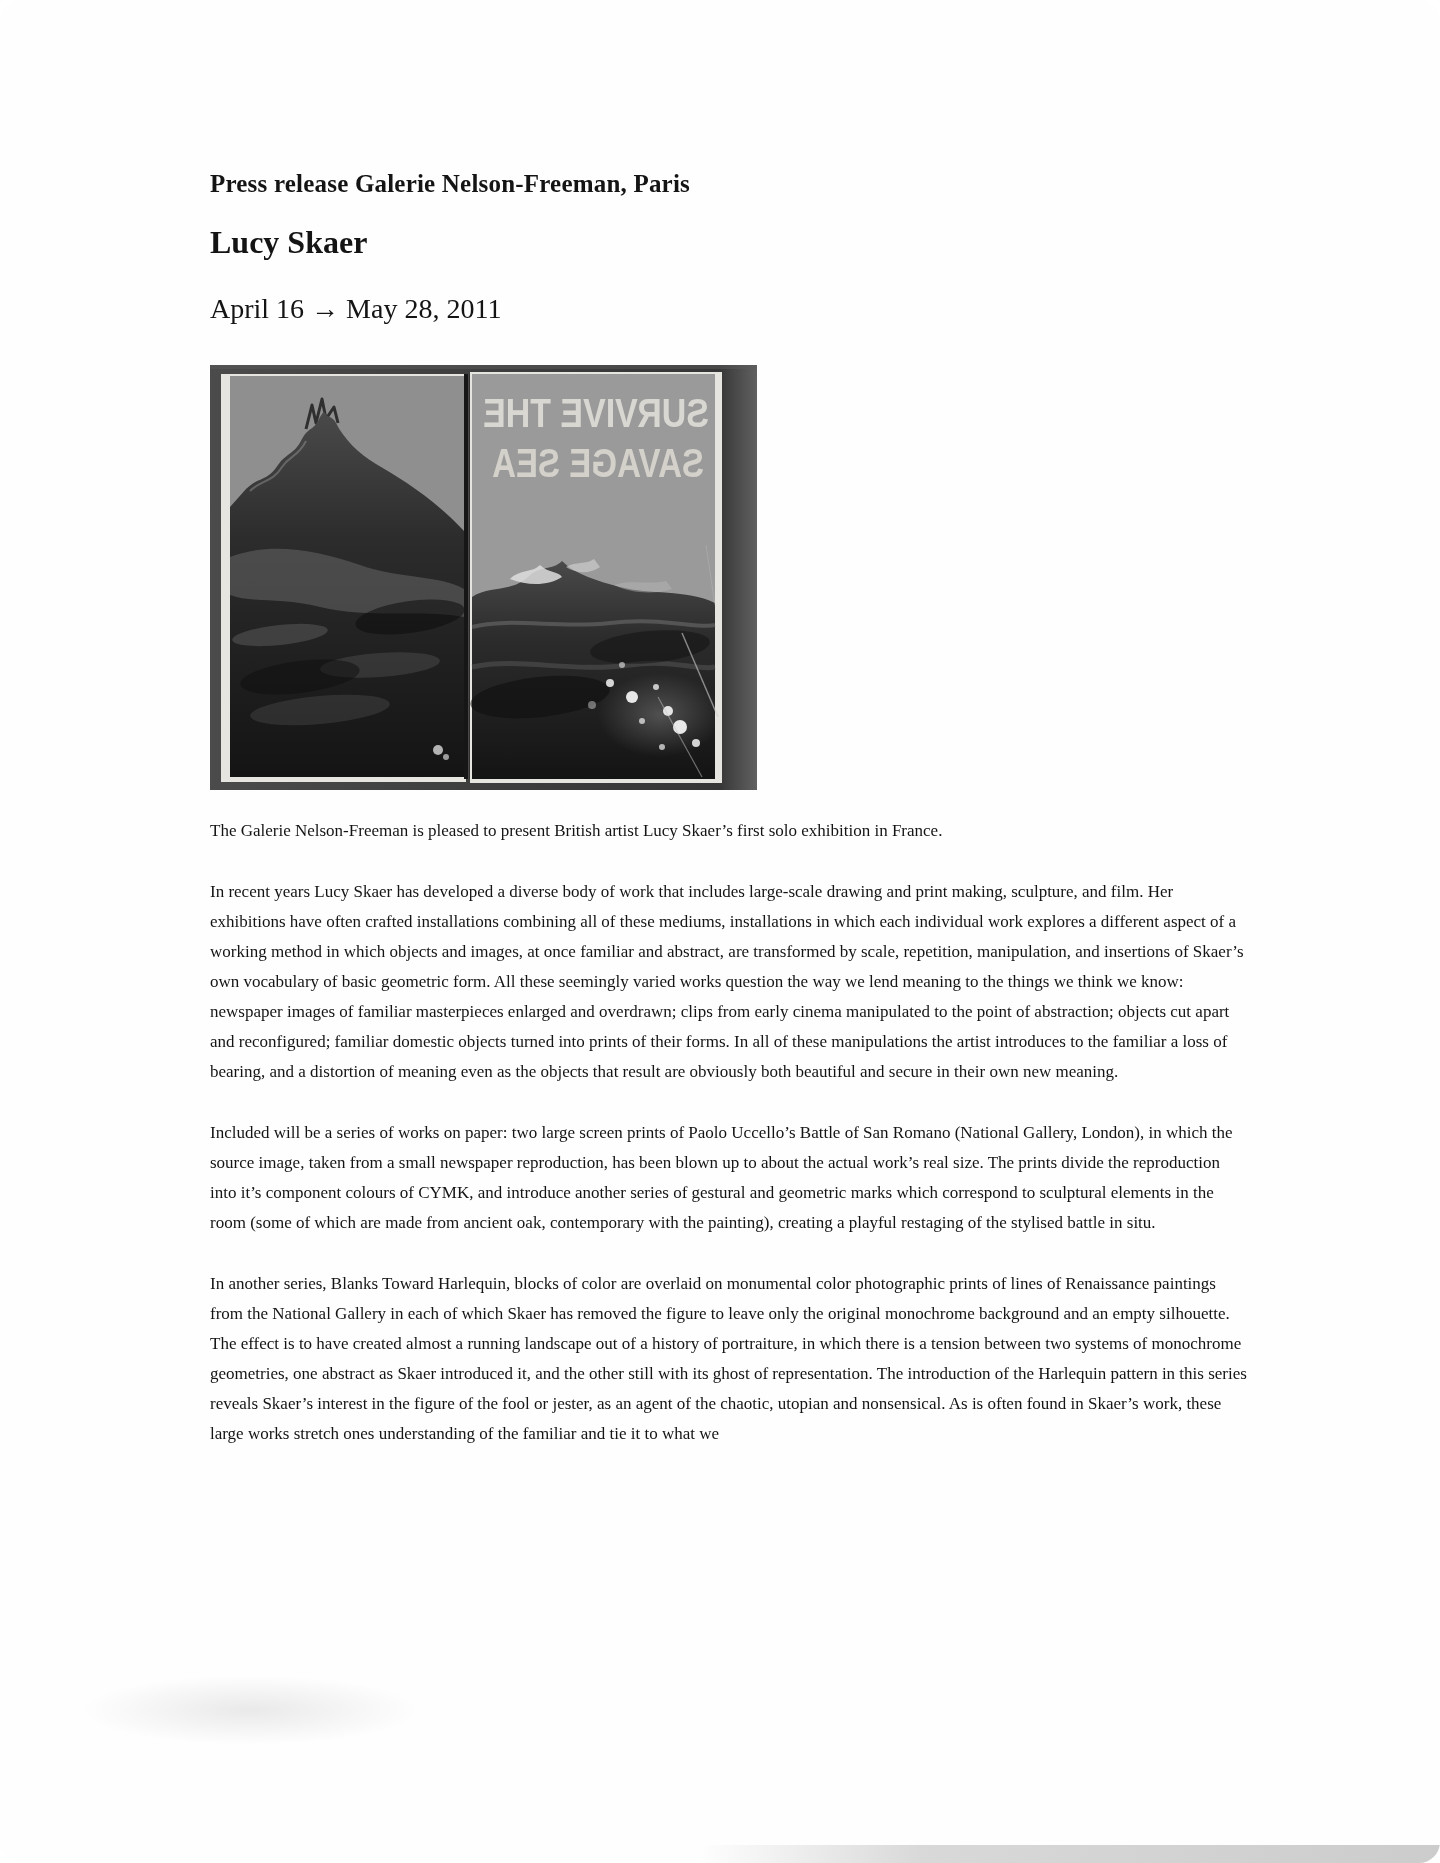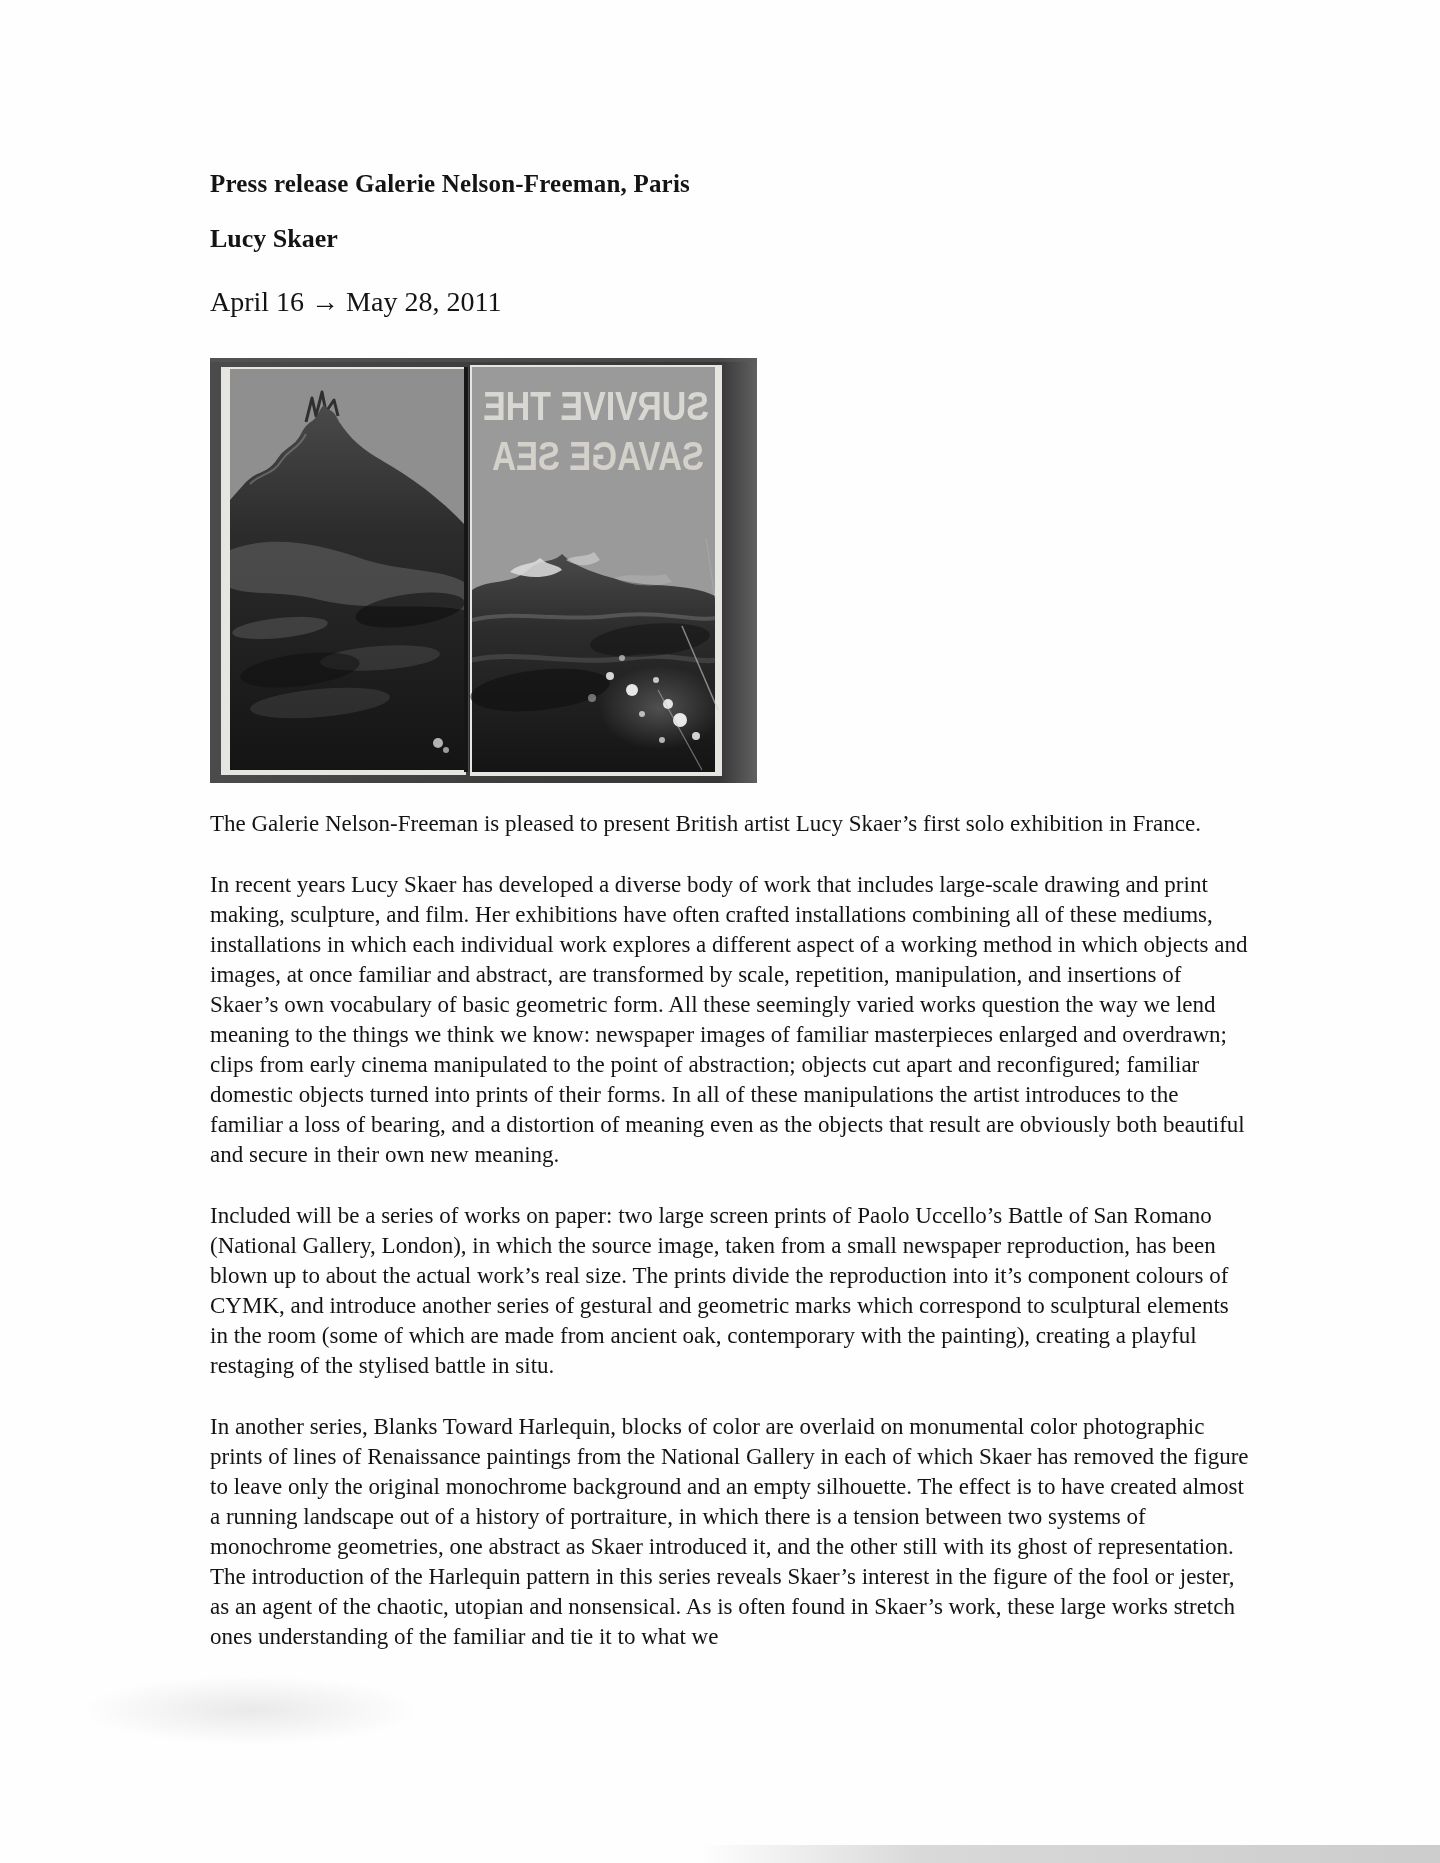--- a/index.html
+++ b/index.html
@@ -10,46 +10,47 @@
   .page {
     position: relative;
     width: 1440px;
     height: 1863px;
     box-sizing: border-box;
     padding: 170px 109px 0 210px;
     background: #fefefe;
     overflow: hidden;
     font-family: "Liberation Serif", "DejaVu Serif", serif;
     color: #141414;
+    border-radius: 21px;
   }
   h2.press-header {
     font-size: 25px;
     font-weight: bold;
     margin: 0;
     letter-spacing: 0.2px;
   }
   h1.artist-name {
-    font-size: 26px;
+    font-size: 32px;
     font-weight: bold;
     margin: 26px 0 0 0;
   }
   .dates {
     font-size: 28px;
     margin: 32px 0 0 0;
   }
   figure.artwork {
     margin: 40px 0 0 0;
     padding: 0;
     width: 547px;
     height: 425px;
     line-height: 0;
   }
   p.body-par {
     width: 1040px;
-    font-size: 23px;
+    font-size: 17px;
     line-height: 30px;
     margin: 31px 0 0 0;
   }
   p.body-par.first {
     margin-top: 26px;
   }
   .smudge {
     position: absolute;
     pointer-events: none;
   }

